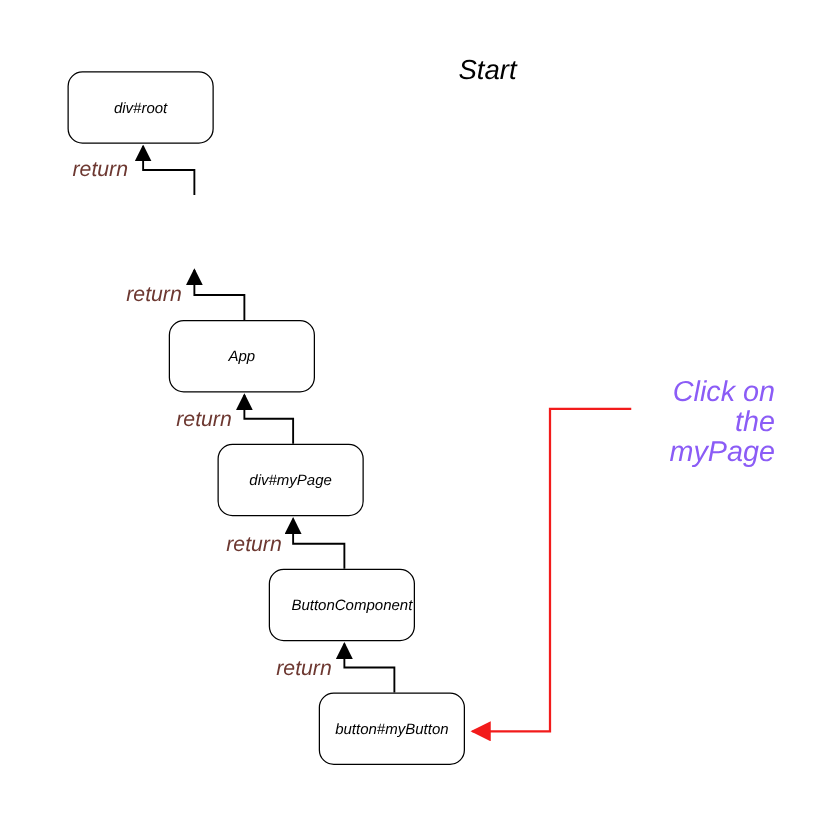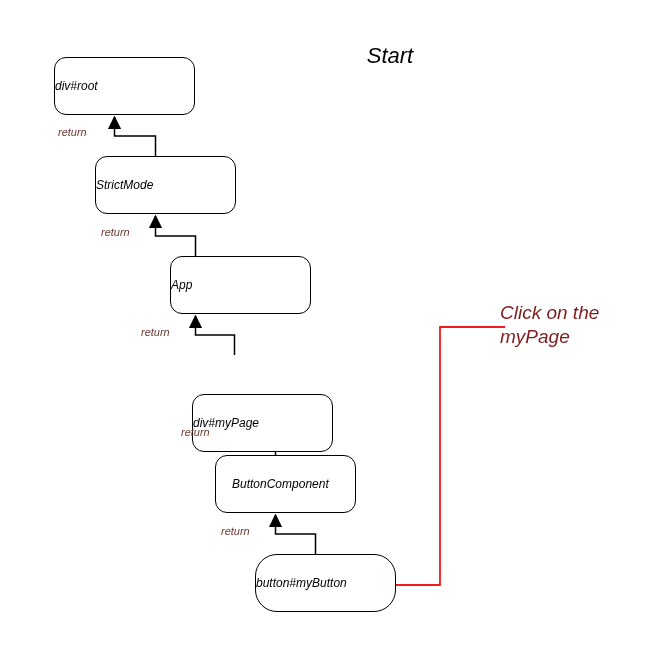--- a/index.html
+++ b/index.html
@@ -17,69 +17,70 @@
     font-style: italic;
   }
   svg.wires {
     position: absolute;
     left: 0; top: 0;
     width: 670px; height: 670px;
     pointer-events: none;
   }
   .node {
     position: absolute;
-    width: 141px;
+    width: 117px;
     height: 58px;
     box-sizing: border-box;
     background: #ffffff;
     border: 1.5px solid #000000;
     border-radius: 12px;
     display: flex;
     align-items: center;
+    justify-content: center;
     font-size: 12px;
     color: #000000;
     text-align: center;
   }
   .node-1 { left: 54px;  top: 57px;  }
   .node-2 { left: 95px;  top: 156px; }
-  .node-3 { left: 135px; top: 256px; margin-left: 35px; }
-  .node-4 { left: 192px; top: 355px; margin-top: 39px; }
+  .node-3 { left: 135px; top: 256px; }
+  .node-4 { left: 174px; top: 355px; }
   .node-5 { left: 215px; top: 455px; padding-left: 16px; }
-  .node-6 { left: 255px; top: 554px; border-radius: 22px; }
+  .node-6 { left: 255px; top: 554px; }
 
   .title {
     position: absolute;
     left: 330px;
     top: 43px;
     width: 120px;
     text-align: center;
     font-size: 22px;
     color: #000000;
   }
   .return-label {
     position: absolute;
-    font-size: 11px;
+    font-size: 17px;
     color: #6d3831;
     white-space: nowrap;
   }
   .r1 { left: 58px;  top: 126px; }
   .r2 { left: 101px; top: 226px; }
   .r3 { left: 141px; top: 326px; }
   .r4 { left: 181px; top: 426px; }
   .r5 { left: 221px; top: 525px; }
 
   .annotation {
     position: absolute;
     left: 500px;
     top: 301px;
     width: 120px;
-    text-align: left;
-    font-size: 19px;
+    text-align: right;
+    font-size: 23px;
     line-height: 24px;
-    color: #7f1d1d;
+    color: #8b5cf6;
   }
 </style>
 </head>
 <body>
 
 <div id="stage">
 
   <svg class="wires" viewBox="0 0 670 670" xmlns="http://www.w3.org/2000/svg">
     <defs>
       <marker id="ah-black" viewBox="0 0 10 10" refX="9" refY="5" markerWidth="9" markerHeight="9" orient="auto">
@@ -101,23 +102,20 @@
     <path d="M315.5,554 L315.5,534 L275.5,534 L275.5,515" fill="none" stroke="#000000" stroke-width="1.5" marker-end="url(#ah-black)"></path>
 
     <path d="M505,327 L440,327 L440,585 L378,585" fill="none" stroke="#f21b1b" stroke-width="1.8" marker-end="url(#ah-red)"></path>
   </svg>
 
   <div class="title">Start</div>
 
   <div class="node node-1">
     <span>div#root</span>
   </div>
-  <div class="node node-2">
-    <span>StrictMode</span>
-  </div>
   <div class="node node-3">
     <span>App</span>
   </div>
   <div class="node node-4">
     <span>div#myPage</span>
   </div>
   <div class="node node-5">
     <span>ButtonComponent</span>
   </div>
   <div class="node node-6">

